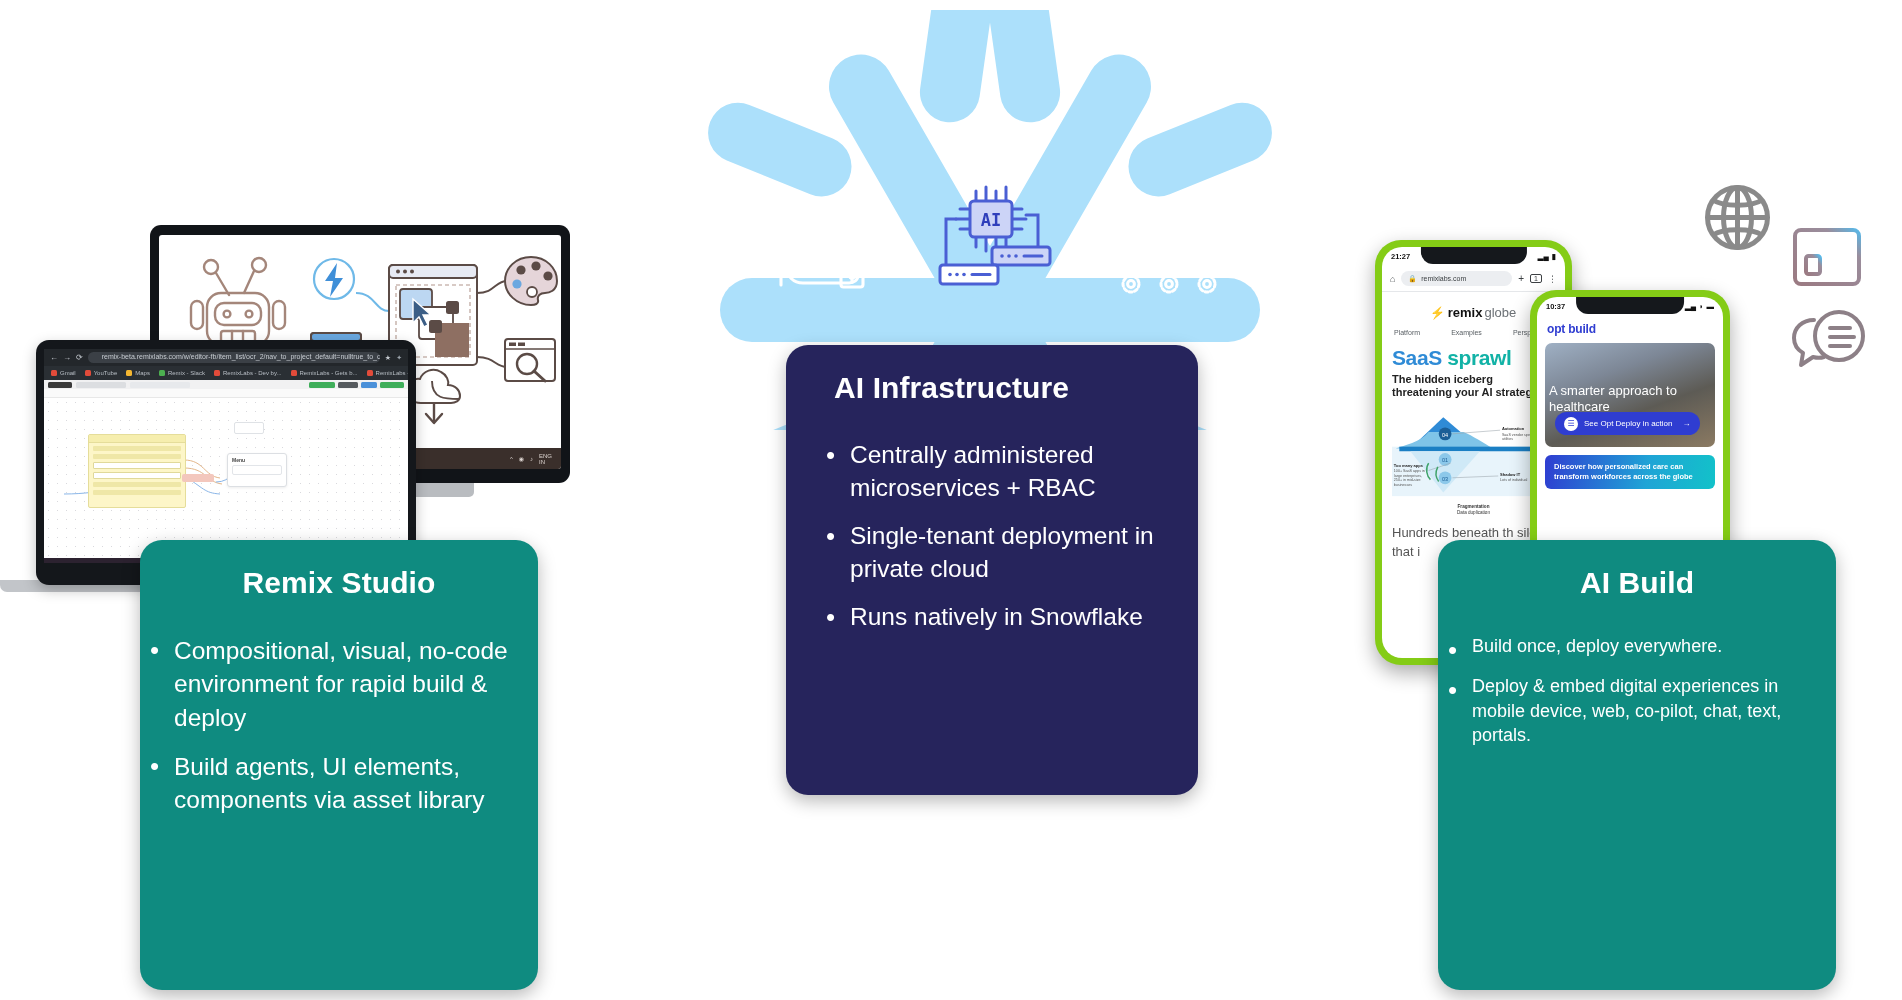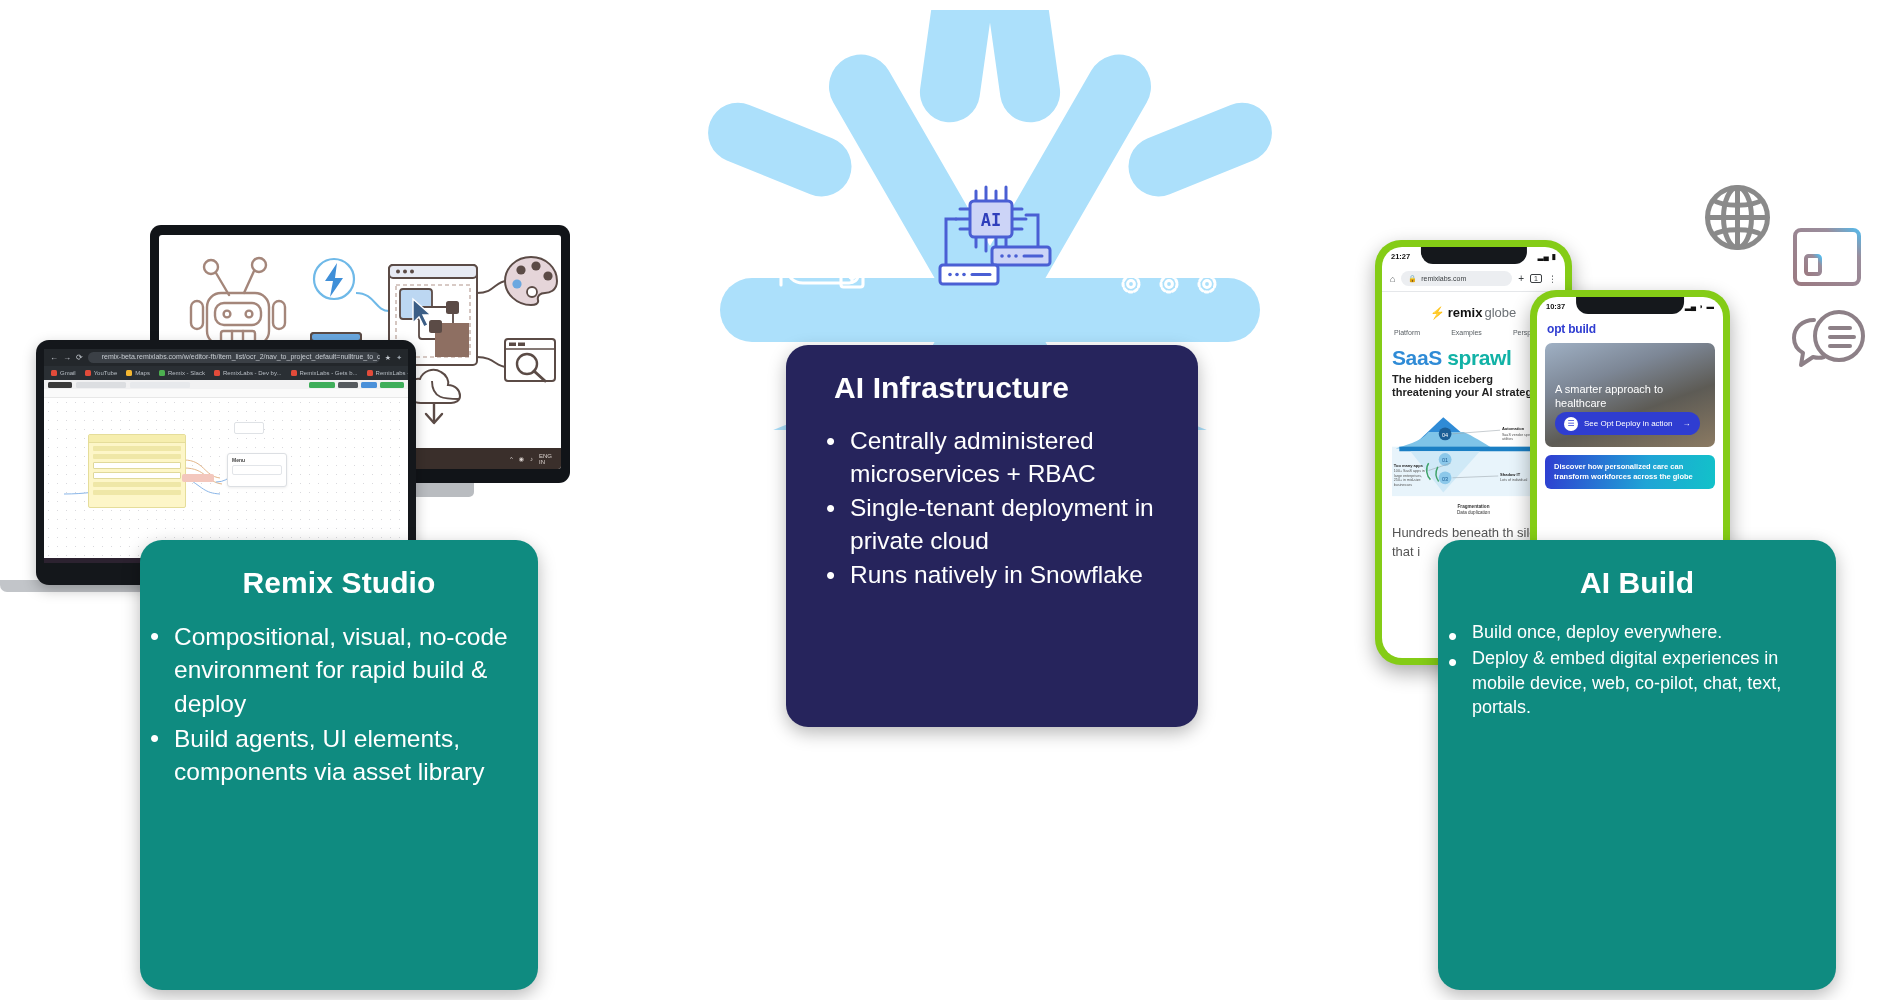--- a/index.html
+++ b/index.html
@@ -31,21 +31,21 @@
     letter-spacing: .1px;
   }
   .card ul {
     margin: 0;
     padding: 0 0 0 34px;
     color: #ffffff;
     list-style: none;
   }
   .card li {
     position: relative;
-    margin: 2px 0 2px 0;
+    margin: 16px 0 2px 0;
   }
   .card li::before {
     content: "\2022";
     position: absolute;
     left: -24px;
     top: -1px;
     font-size: 26px;
     line-height: inherit;
   }
 
@@ -151,21 +151,21 @@
   .hl { font-size:21px; font-weight:bold; color:#2f8bd6; letter-spacing:-.4px; line-height:1; }
   .hl .g { color:#12b2a6; }
   .sub { font-size:11px; font-weight:bold; color:#222; line-height:1.22; margin-top:5px; }
   .icebergwrap { margin-top:8px; position:relative; height:92px; }
   .tiny { font-size:4.6px; color:#333; line-height:1.3; }
   .para { font-size:13px; color:#555; line-height:1.5; margin-top:7px; }
 
   .ph2-brand { font-size:12px; color:#2f3dd1; font-weight:bold; padding:6px 10px 7px; letter-spacing:-.2px; }
   .hero { margin:0 8px; height:104px; border-radius:7px; position:relative; overflow:hidden;
           background:linear-gradient(160deg,#9fb0c4 0%,#7d8796 32%,#5d5b55 62%,#8b7a62 100%); }
-  .hero .htxt { position:absolute; left:10px; top:40px; color:#fff; font-size:11px; line-height:1.25; }
+  .hero .htxt { position:absolute; left:4px; top:40px; color:#fff; font-size:13px; line-height:1.25; }
   .cta { position:absolute; left:10px; bottom:12px; height:23px; border-radius:12px; background:#2f3dd1;
          display:flex; align-items:center; gap:6px; padding:0 9px; color:#fff; font-size:8px; }
   .cta .cdot { width:14px;height:14px;border-radius:50%;background:#fff; display:flex;align-items:center;justify-content:center; }
   .band { margin:8px 8px 0; border-radius:6px; padding:7px 9px; color:#fff; font-size:7.5px; font-weight:bold; line-height:1.35;
           background:linear-gradient(100deg,#2f3dd1 0%,#1fa4d6 60%,#12c2c9 100%); }
 
   
   .rt-icon { position:absolute; }
 </style>
 </head>
@@ -650,21 +650,21 @@
   </div>
 
   <div class="card" id="card-remix" style="left:140px; top:540px; width:398px; height:450px; background:#0f8b80;">
     <h2 style="font-size:30px; padding:26px 0 18px;">Remix Studio</h2>
     <ul style="font-size:24.5px; line-height:1.36;">
       <li>Compositional, visual, no-code environment for rapid build &amp; deploy</li>
       <li>Build agents, UI elements, components via asset library</li>
     </ul>
   </div>
 
-  <div class="card" id="card-infra" style="left:786px; top:345px; width:412px; height:382px; background:#26245c;">
+  <div class="card" id="card-infra" style="left:786px; top:345px; width:412px; height:450px; background:#26245c;">
     <h2 style="font-size:30px; padding:26px 0 18px; text-align:left; padding-left:48px;">AI Infrastructure</h2>
     <ul style="font-size:24.5px; line-height:1.33; padding-left:64px; padding-right:24px;">
       <li>Centrally administered microservices + RBAC</li>
       <li>Single-tenant deployment in private cloud</li>
       <li>Runs natively in Snowflake</li>
     </ul>
   </div>
 
   <div class="card" id="card-apps" style="left:1438px; top:540px; width:398px; height:450px; background:#0f8b80;">
     <h2 style="font-size:30px; padding:26px 0 18px;">AI Build</h2>

